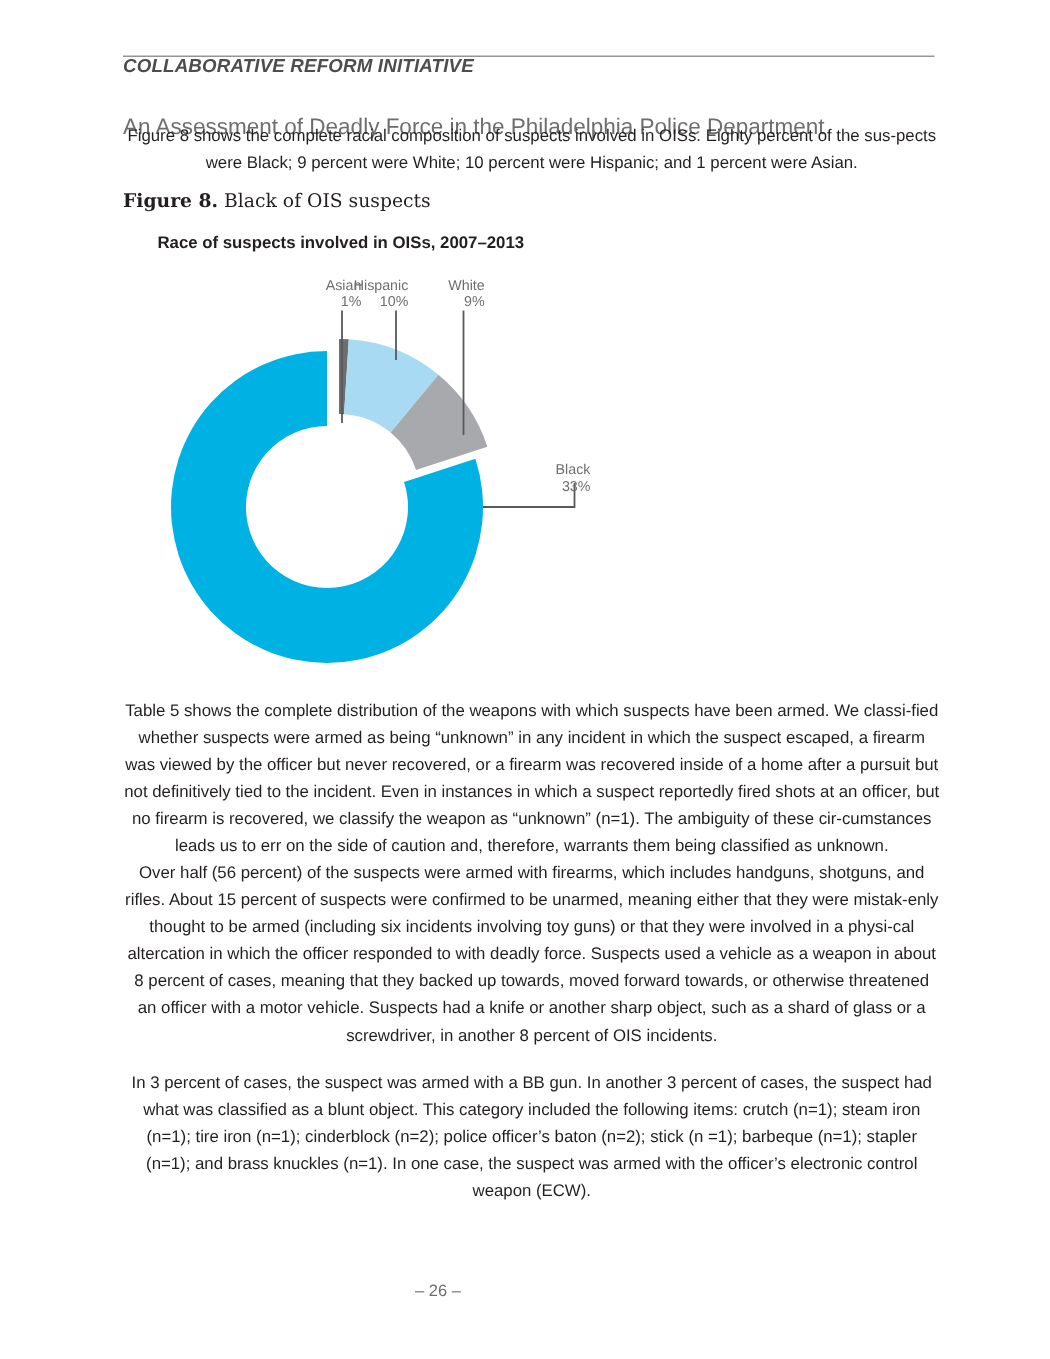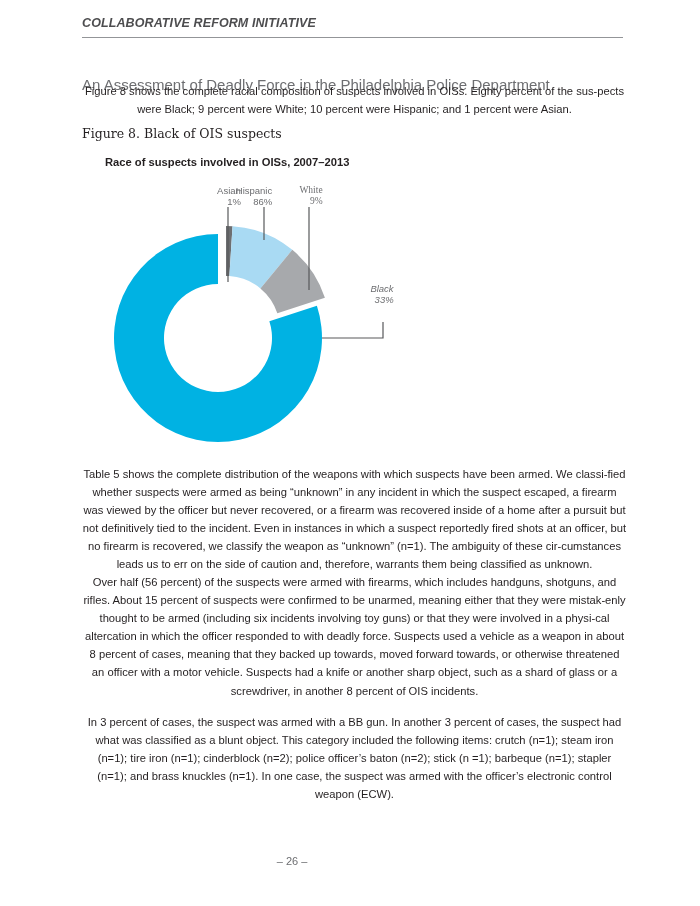--- a/index.html
+++ b/index.html
@@ -1,27 +1,27 @@
 <!DOCTYPE html>
 <html><head>
 <meta charset="utf-8">
 <style>
   html, body { margin: 0; padding: 0; background: #ffffff; }
   body { width: 700px; height: 906px; position: relative; overflow: hidden;
          font-family: "Liberation Sans", "DejaVu Sans", sans-serif; color: #231f20; }
-  .header-title { position: absolute; left: 82px; top: 16px; font-size: 12.5px; font-weight: bold;
+  .header-title { position: absolute; left: 82px; top: 37px; font-size: 12.5px; font-weight: bold;
                   font-style: italic; color: #4d4d4f; letter-spacing: 0.1px; }
   .header-rule { position: absolute; left: 82px; top: 37px; width: 541px; height: 0;
                  border-top: 1.5px solid #939598; }
   .header-sub { position: absolute; left: 82px; top: 52px; font-size: 15px; color: #6d6e71; margin-top: 24px; }
   .para { position: absolute; left: 82px; width: 545px; font-size: 11.2px; line-height: 18.1px;
           color: #231f20; margin: 0; text-align: center; }
   .fig-caption { position: absolute; left: 82px; top: 126px; font-family: "DejaVu Serif", "Liberation Serif", serif;
                  font-size: 12.5px; color: #231f20; }
-  .fig-caption b { font-weight: normal; text-align: right; }
+  .fig-caption b { font-weight: bold; text-align: right; }
   .chart-title { position: absolute; left: 105px; top: 156px; font-size: 11.2px; font-weight: bold; color: #231f20; }
   .chart-svg { position: absolute; left: 0; top: 0; }
   .chart-label { position: absolute; font-size: 9.5px; color: #6d6e71; text-align: right; line-height: 11px;
                  transform: translateX(-50%); white-space: nowrap; }
   .page-num { position: absolute; left: 0; width: 584px; top: 855px; text-align: center; font-size: 11px; color: #6d6e71; }
 </style>
 </head>
 <body>
 
 <div>
@@ -51,27 +51,27 @@
     </g>
 </svg>
 
 <div id="labels">
     <div class="chart-label" style="left: 229px; top: 185px;">
       <div>Asian</div>
       <div>1%</div>
     </div>
     <div class="chart-label" style="left: 254px; top: 185px;">
       <div>Hispanic</div>
-      <div>86%</div>
+      <div>10%</div>
     </div>
-    <div class="chart-label" style="left: 311px; top: 185px; font-family: Liberation Serif, serif;">
+    <div class="chart-label" style="left: 311px; top: 185px;">
       <div>White</div>
       <div>9%</div>
     </div>
-    <div class="chart-label" style="left: 382px; top: 283px; font-style: italic;">
+    <div class="chart-label" style="left: 382px; top: 308px;">
       <div>Black</div>
       <div>33%</div>
     </div>
   </div>
 
 <p class="para" style="top:465px;">Table 5 shows the complete distribution of the weapons with which suspects have been armed. We classi-fied whether suspects were armed as being “unknown” in any incident in which the suspect escaped, a firearm was viewed by the officer but never recovered, or a firearm was recovered inside of a home after a pursuit but not definitively tied to the incident. Even in instances in which a suspect reportedly fired shots at an officer, but no firearm is recovered, we classify the weapon as “unknown” (n=1). The ambiguity of these cir-cumstances leads us to err on the side of caution and, therefore, warrants them being classified as unknown.</p>
 <p class="para" style="top:573px;">Over half (56 percent) of the suspects were armed with firearms, which includes handguns, shotguns, and rifles. About 15 percent of suspects were confirmed to be unarmed, meaning either that they were mistak-enly thought to be armed (including six incidents involving toy guns) or that they were involved in a physi-cal altercation in which the officer responded to with deadly force. Suspects used a vehicle as a weapon in about 8 percent of cases, meaning that they backed up towards, moved forward towards, or otherwise threatened an officer with a motor vehicle. Suspects had a knife or another sharp object, such as a shard of glass or a screwdriver, in another 8 percent of OIS incidents.</p>
 <p class="para" style="top:713px;">In 3 percent of cases, the suspect was armed with a BB gun. In another 3 percent of cases, the suspect had what was classified as a blunt object. This category included the following items: crutch (n=1); steam iron (n=1); tire iron (n=1); cinderblock (n=2); police officer’s baton (n=2); stick (n =1); barbeque (n=1); stapler (n=1); and brass knuckles (n=1). In one case, the suspect was armed with the officer’s electronic control weapon (ECW).</p>
 
 <div class="page-num">– 26 –</div>

